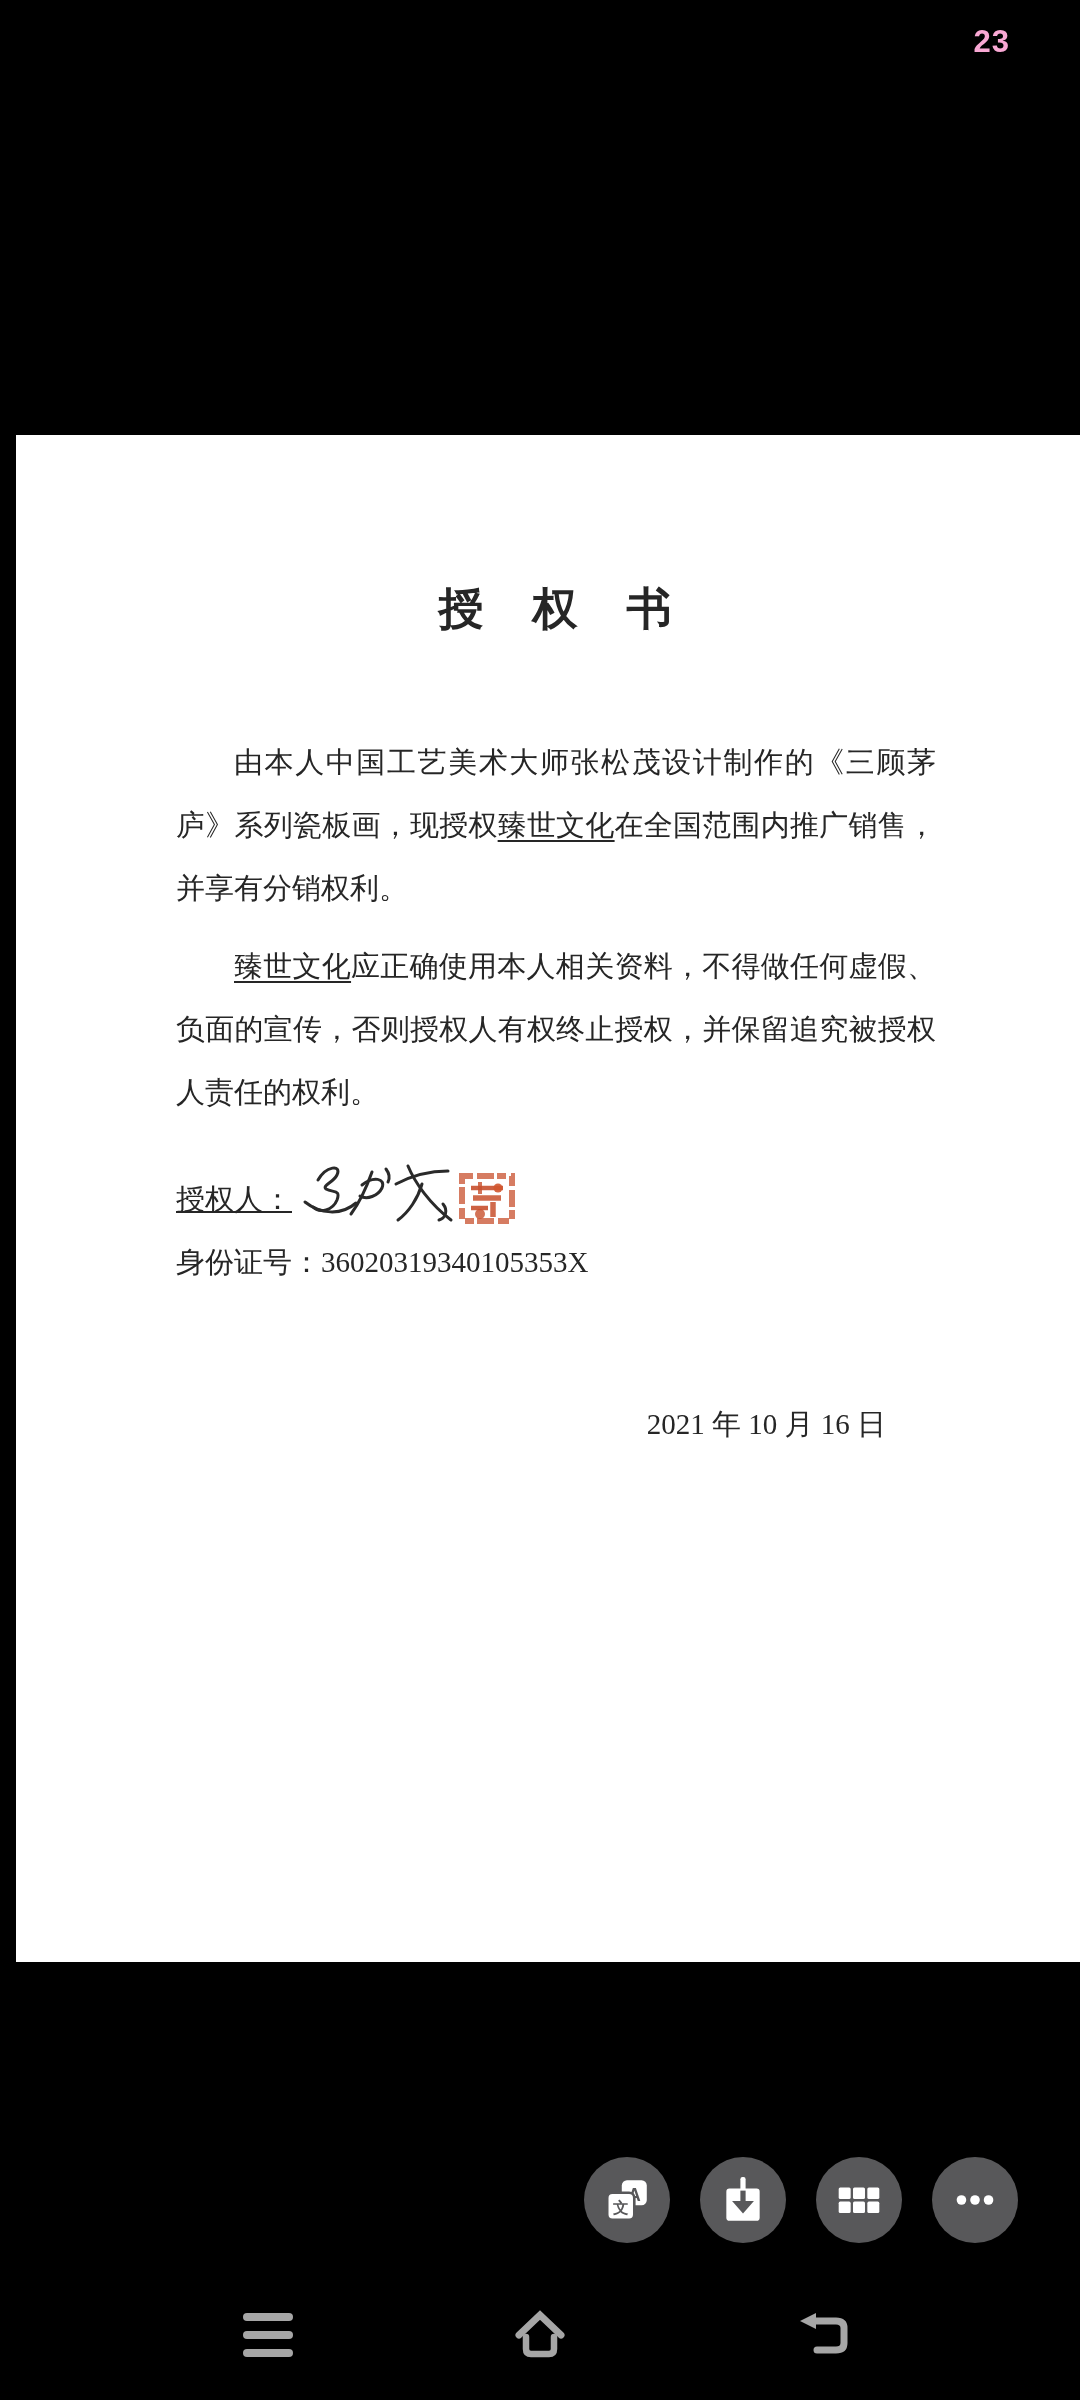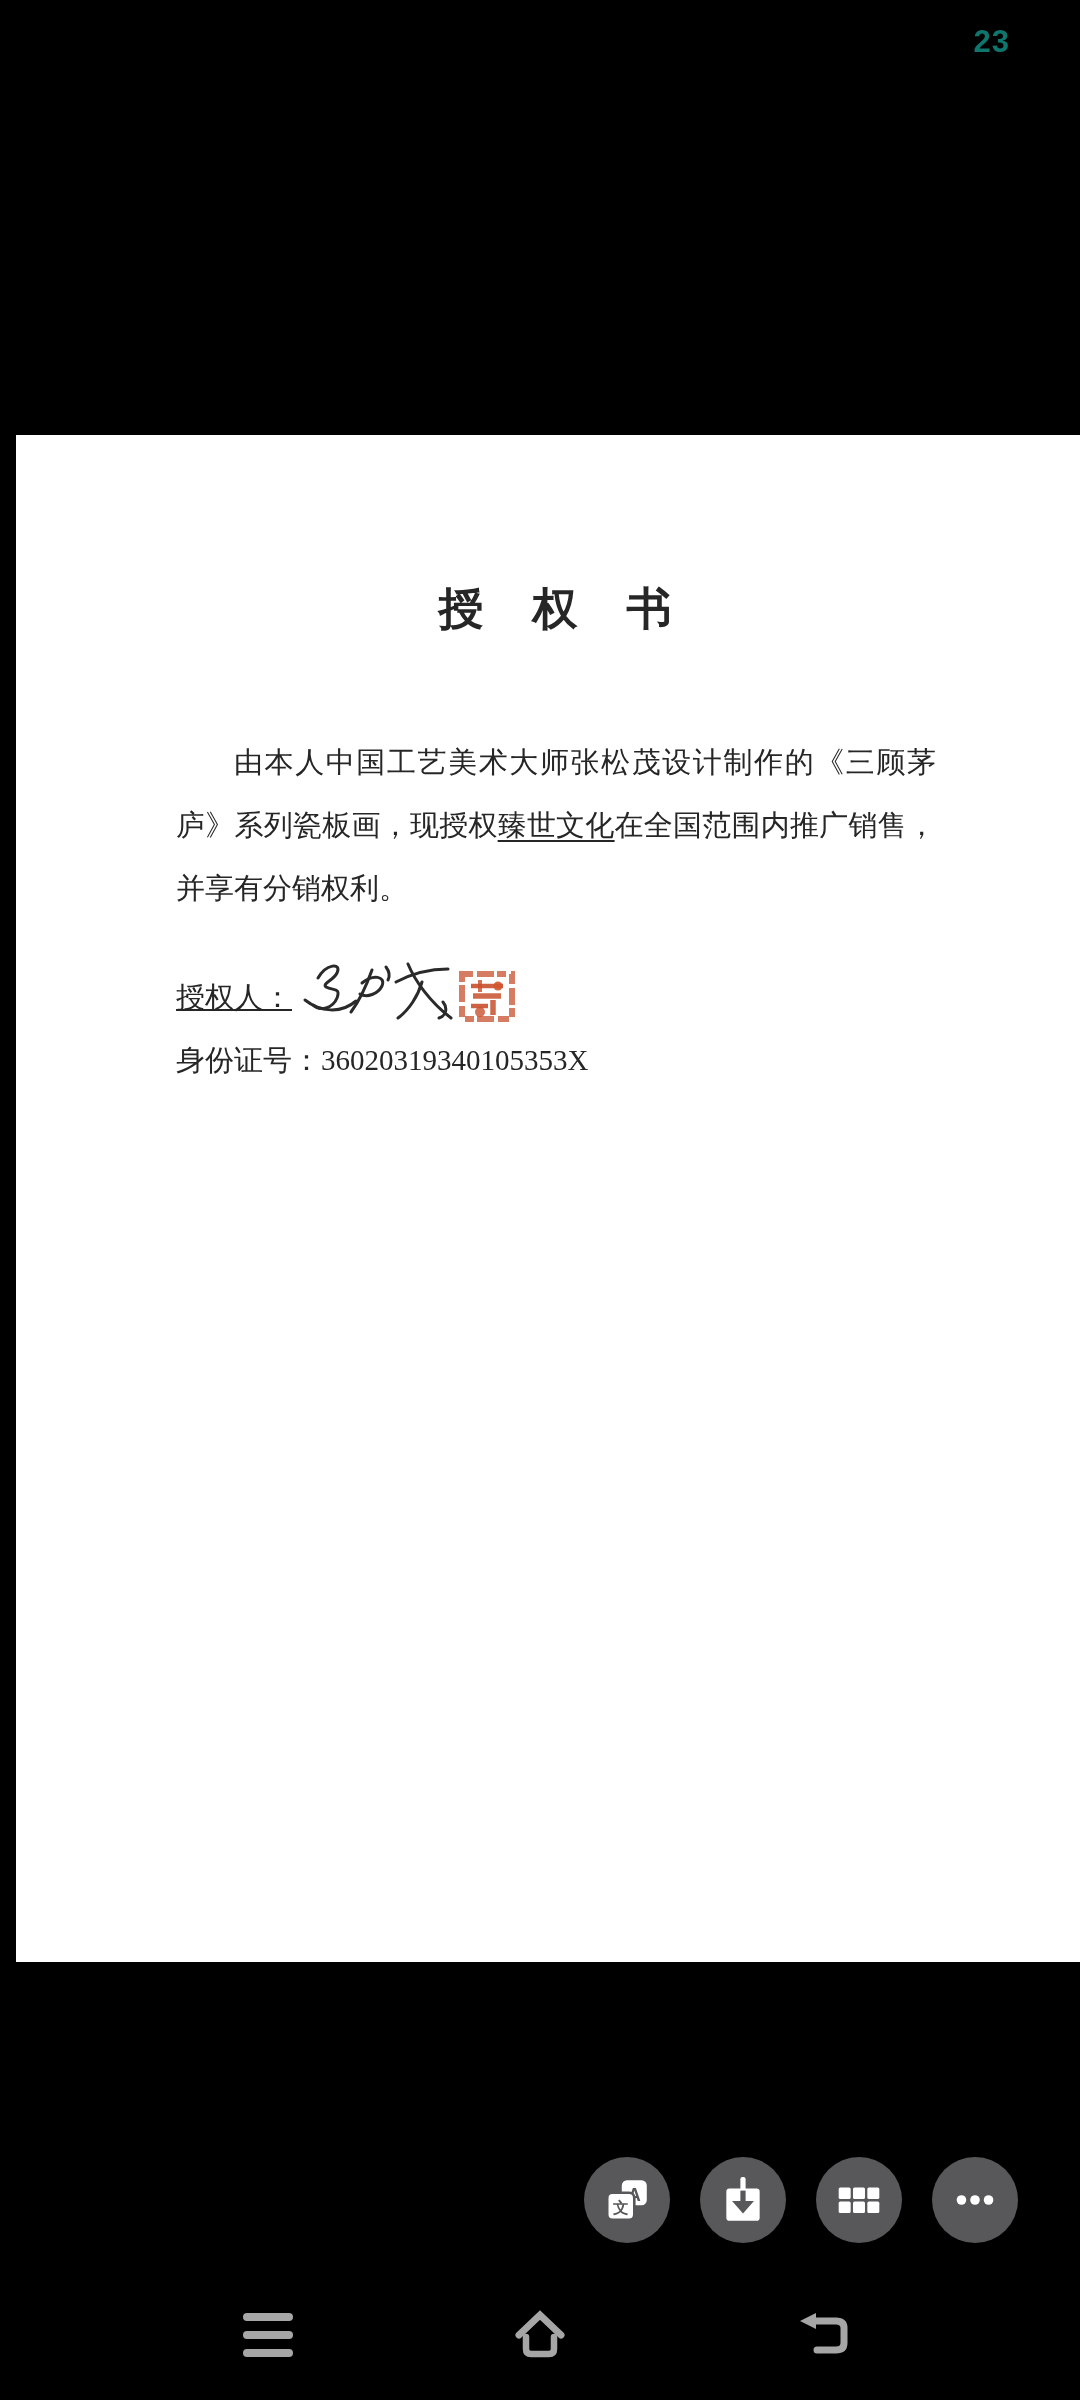--- a/index.html
+++ b/index.html
@@ -1,20 +1,20 @@
 <!DOCTYPE html>
 <html><head>
 <meta charset="utf-8">
 <style>
   html,body{margin:0;padding:0;background:#000;}
   body{width:1080px;height:2400px;position:relative;overflow:hidden;
        font-family:"Liberation Sans","DejaVu Sans",sans-serif;}
 
   
-  .page-indicator{position:absolute;top:24px;right:70px;color:#0f766e;
+  .page-indicator{position:absolute;top:24px;right:70px;color:#f9a8d4;
       font-size:31px;font-weight:700;letter-spacing:1px;}
 
   
   .doc-page{position:absolute;top:435px;left:0;width:1080px;height:1527px;
       background:#ffffff;box-sizing:border-box;padding:0 160px;
       font-family:"Liberation Serif","DejaVu Serif",serif;color:#262626;margin-left:16px;}
   .doc-title{margin:0;padding-top:148px;font-size:45px;line-height:52px;
       text-align:center;font-weight:600;letter-spacing:2px;}
   .doc-p{margin:0;font-size:29px;line-height:63px;text-align:justify;
       text-indent:2em;}
@@ -50,20 +50,21 @@
 
 <div class="page-indicator">23</div>
 
 <div class="doc-page">
 
   <h1 class="doc-title">授　权　书</h1>
 
   <p class="doc-p p1"><span>由本人中国工艺美术大师张松茂设计制作的《三顾茅庐》系列瓷板画，现授权</span><span class="u">臻世文化</span><span>在全国范围内推广销售，并享有分销权利。</span></p>
 
 
+  <p class="doc-p p3"><span class="u">臻世文化</span><span>应正确使用本人相关资料，不得做任何虚假、负面的宣传，否则授权人有权终止授权，并保留追究被授权人责任的权利。</span></p>
 
 
   <div class="signer-row">
     <span>授权人：</span>
 
     
     <svg class="sig-svg" width="165" height="100" viewBox="0 0 165 100" aria-hidden="true">
       <g fill="none" stroke="#2a2a2a" stroke-width="3" stroke-linecap="round">
         <path d="M22 32 C30 18 46 16 41 27 C37 35 26 37 30 41 C37 45 45 41 41 52 C37 62 24 66 17 59"></path>
         <path d="M9 54 C24 66 45 68 60 55"></path>
@@ -87,20 +88,21 @@
         <path d="M35 32 V47" stroke-width="5.5" opacity="0.85"></path>
         <path d="M22 12 V24" stroke-width="4" opacity="0.8"></path>
       </g>
       <circle cx="40" cy="18" r="4.5" fill="#d2572f" opacity="0.9"></circle>
       <circle cx="22" cy="44" r="5" fill="#c8502d" opacity="0.8"></circle>
     </svg>
   </div>
 
   <div class="id-row"><span>身份证号：</span><span>36020319340105353X</span></div>
 
+  <div class="date-row">2021 年 10 月 16 日</div>
 </div>
 
 <div class="toolbar">
 
   <button class="circle-btn">
     <svg width="50" height="50" viewBox="0 0 48 48" aria-hidden="true">
       <rect x="19" y="5" width="24" height="24" rx="5" fill="#fff"></rect>
       <text x="31" y="25" font-size="17" font-weight="bold" fill="#58585a" text-anchor="middle" font-family="Liberation Sans, sans-serif">A</text>
       <rect x="5" y="17" width="26" height="26" rx="5" fill="#fff" stroke="#58585a" stroke-width="2.5"></rect>
       <text x="18" y="36.5" font-size="15" font-weight="bold" fill="#58585a" text-anchor="middle" font-family="Liberation Sans, sans-serif">文</text>

